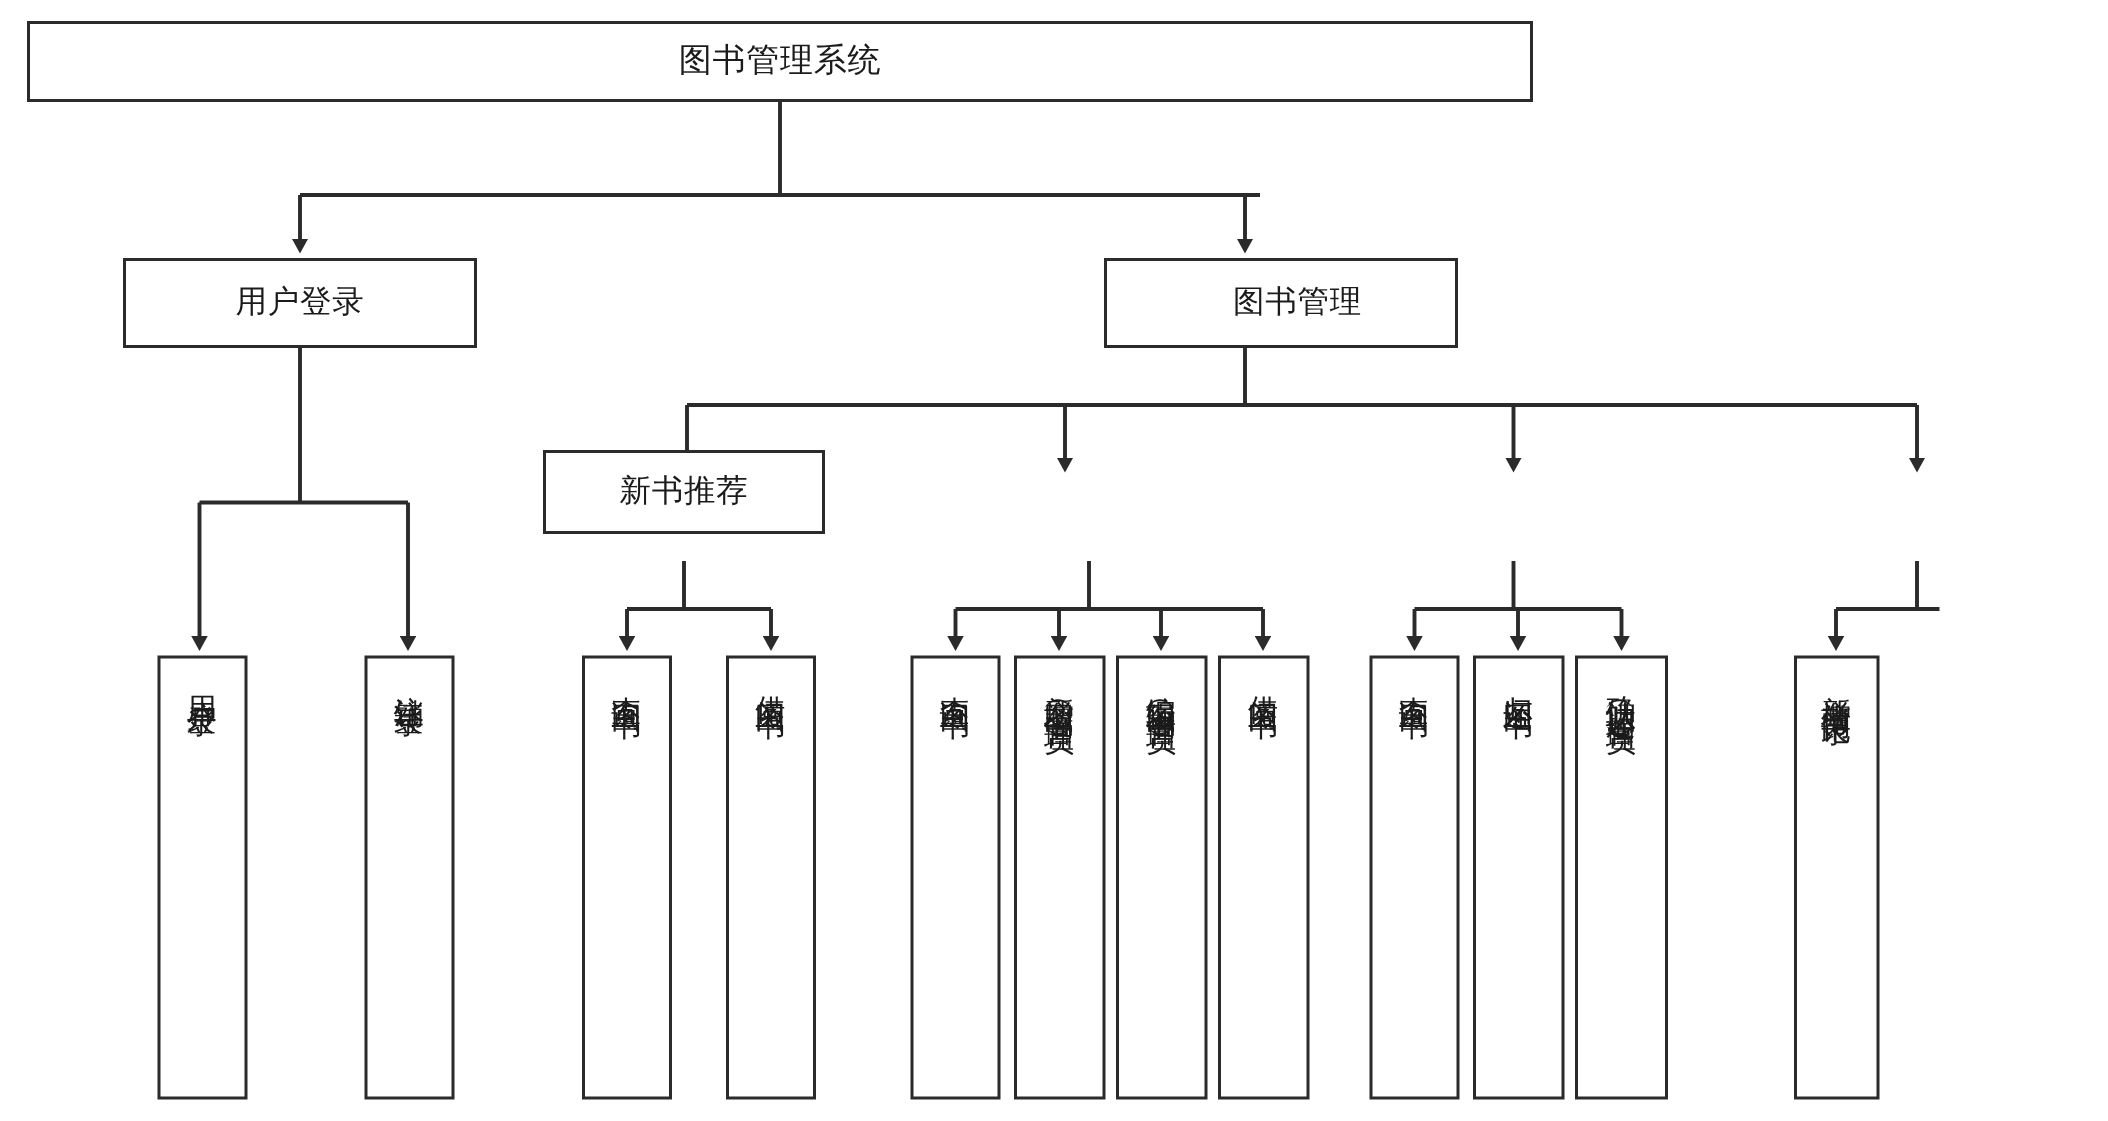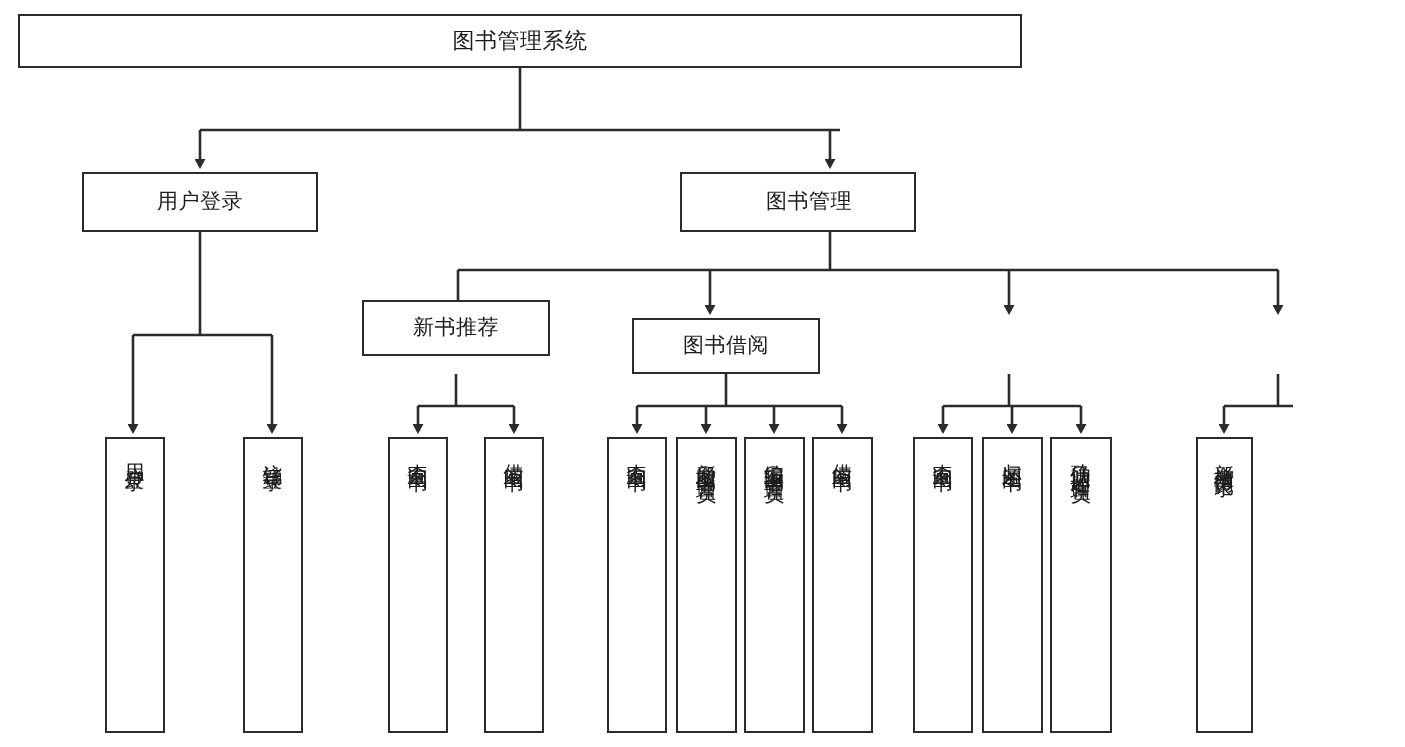--- a/index.html
+++ b/index.html
@@ -122,29 +122,26 @@
     </g>
   </svg>
 
   <div class="node horiz root" style="left: 18px; top: 14px; width: 1004px; height: 54px;">
     <span class="lbl">图书管理系统</span>
   </div>
 
   <div class="node horiz" style="left: 82px; top: 172px; width: 236px; height: 60px;">
     <span class="lbl">用户登录</span>
   </div>
-  <div class="node horiz" style="left: 680px; top: 172px; width: 236px; height: 60px; padding-left: 22px;">
+  <div class="node horiz" style="left: 736px; top: 172px; width: 236px; height: 60px; padding-left: 22px;">
     <span class="lbl">图书管理</span>
   </div>
 
   <div class="node horiz" style="left: 362px; top: 300px; width: 188px; height: 56px;">
     <span class="lbl">新书推荐</span>
-  </div>
-  <div class="node horiz" style="left: 632px; top: 318px; width: 188px; height: 56px;">
-    <span class="lbl">图书借阅</span>
   </div>
 
   <div class="node vert" style="left: 105px; top: 437px; width: 60px; height: 296px;">
     <span class="lbl">用户登录</span>
   </div>
   <div class="node vert" style="left: 243px; top: 437px; width: 60px; height: 296px;">
     <span class="lbl">注销登录</span>
   </div>
   <div class="node vert" style="left: 388px; top: 437px; width: 60px; height: 296px;">
     <span class="lbl">查询图书</span>

